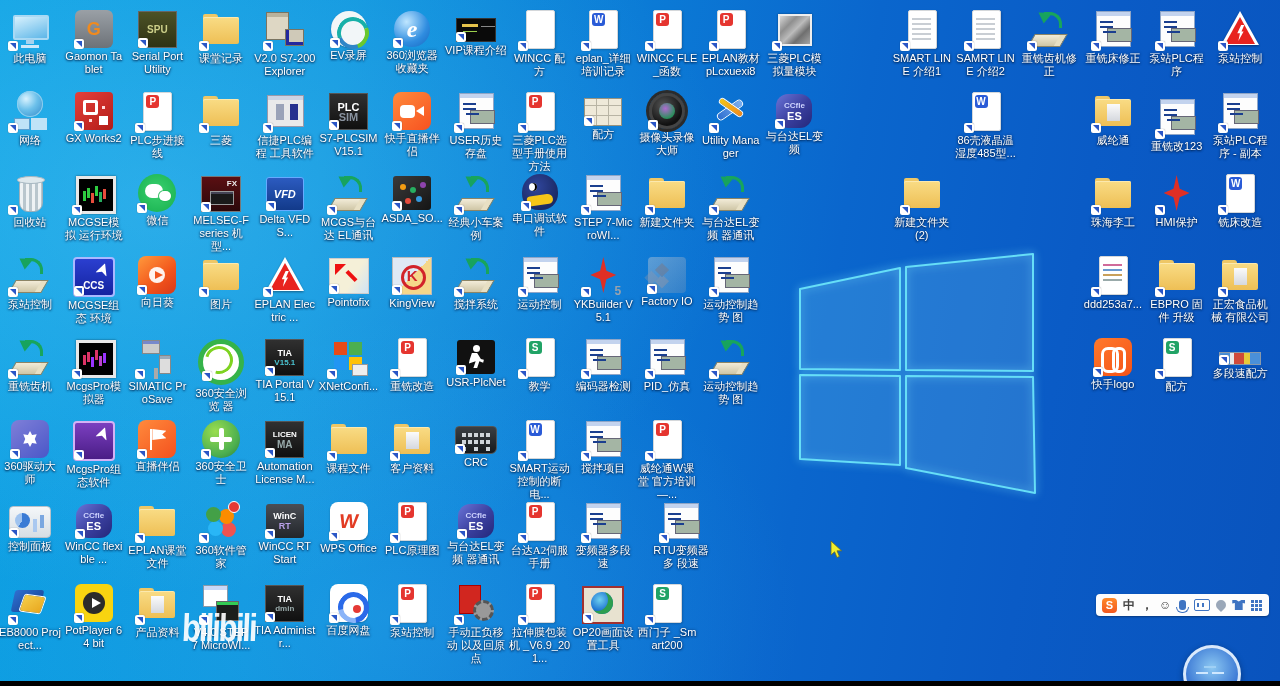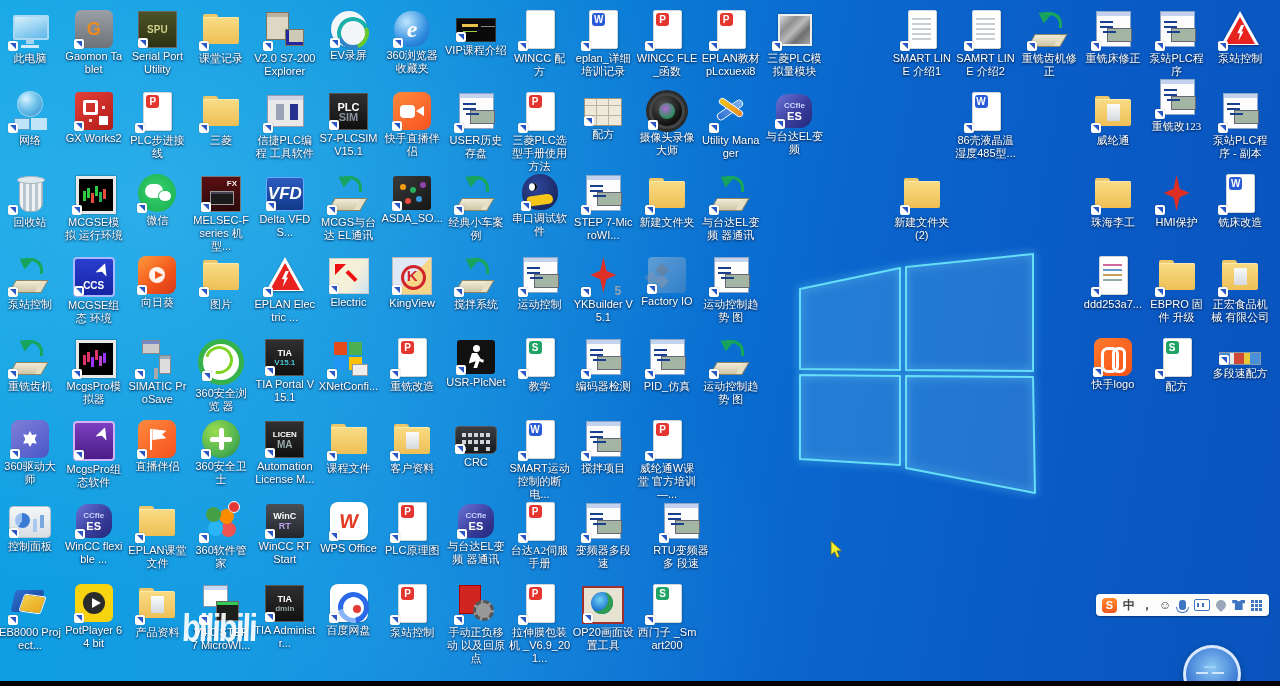--- a/index.html
+++ b/index.html
@@ -160,21 +160,21 @@
     background:radial-gradient(circle at 50% 45%,#3bd16f,#21b958 70%);}
   .ic-wechat::before{content:"";position:absolute;left:7px;top:10px;width:18px;height:14px;border-radius:7px;background:#fff;}
   .ic-wechat::after{content:"";position:absolute;left:21px;top:17px;width:12px;height:10px;border-radius:5px;
     background:#fff;box-shadow:0 0 0 1px rgba(33,185,88,.9);}
   .ic-melsec{width:38px;height:34px;margin:4px auto 0;background:linear-gradient(#5a0f12,#2b090b);border:1px solid #777;}
   .ic-melsec::after{content:"";position:absolute;left:8px;bottom:6px;width:22px;height:12px;background:#1a1a1a;
     border:1px solid #999;box-shadow:inset 0 2px 0 #445;}
   .ic-melsec .itx{justify-content:flex-start;align-items:flex-end;padding:2px 3px;font-size:8px;color:#eee;}
   .ic-vfd{width:36px;height:32px;margin:5px auto 0;border-radius:3px;border:1px solid #6af;
     background:linear-gradient(#2c5bc0,#123a8a);}
-  .ic-vfd .itx{font-style:italic;font-size:17px;}
+  .ic-vfd .itx{font-style:italic;font-size:11px;}
   .ic-asda{width:38px;height:34px;margin:4px auto 0;border-radius:3px;background:linear-gradient(140deg,#3a3a3a,#151515);}
   .ic-asda::after{content:"";position:absolute;left:7px;top:8px;width:6px;height:6px;border-radius:50%;background:#f39c12;
     box-shadow:10px 3px 0 #27ae60,20px -2px 0 #8e44ad,5px 14px 0 #e74c3c,16px 12px 0 #3498db;}
   .ic-duck{width:36px;height:36px;margin:2px auto 0;border-radius:50% 50% 45% 45%;
     background:radial-gradient(circle at 40% 35%,#30469c,#1b2a66 70%);}
   .ic-duck::before{content:"";position:absolute;left:7px;top:9px;width:8px;height:8px;border-radius:50%;background:#fff;
     box-shadow:inset -2px 0 0 #000;}
   .ic-duck::after{content:"";position:absolute;left:5px;bottom:5px;width:26px;height:10px;
     border-radius:6px 10px 8px 4px;background:#f5c518;transform:rotate(-8deg);}
   .ic-ccs,.ic-ccsp{width:38px;height:36px;margin:3px auto 0;border-radius:4px;}
@@ -546,21 +546,21 @@
           <span class="sc"></span>
         </div>
         <div class="lbl">86壳液晶温湿度485型...</div>
       </div>
       <div class="cell" style="left: 1081.9px; top: 90px;">
         <div class="ic ic-folderimg">
           <span class="sc"></span>
         </div>
         <div class="lbl">威纶通</div>
       </div>
-      <div class="cell" style="left: 1145.6px; top: 76px; font-family: Liberation Serif, serif;">
+      <div class="cell" style="left: 1145.6px; top: 96px;">
         <div class="ic ic-ladder">
           <span class="sc"></span>
         </div>
         <div class="lbl">重铣改123</div>
       </div>
       <div class="cell" style="left: 1209.3px; top: 90px;">
         <div class="ic ic-ladder">
           <span class="sc"></span>
         </div>
         <div class="lbl">泵站PLC程序 - 副本</div>
@@ -702,21 +702,21 @@
         <div class="ic ic-hazard">
           <b></b>
           <span class="sc"></span>
         </div>
         <div class="lbl">EPLAN Electric ...</div>
       </div>
       <div class="cell" style="left: 317.5px; top: 254px;">
         <div class="ic ic-pointofix">
           <span class="sc"></span>
         </div>
-        <div class="lbl">Electric</div>
+        <div class="lbl">Pointofix</div>
       </div>
       <div class="cell" style="left: 381.2px; top: 254px;">
         <div class="ic ic-kingview">
           <span class="itx">
             <div>K</div>
           </span>
           <span class="sc"></span>
         </div>
         <div class="lbl">KingView</div>
       </div>

